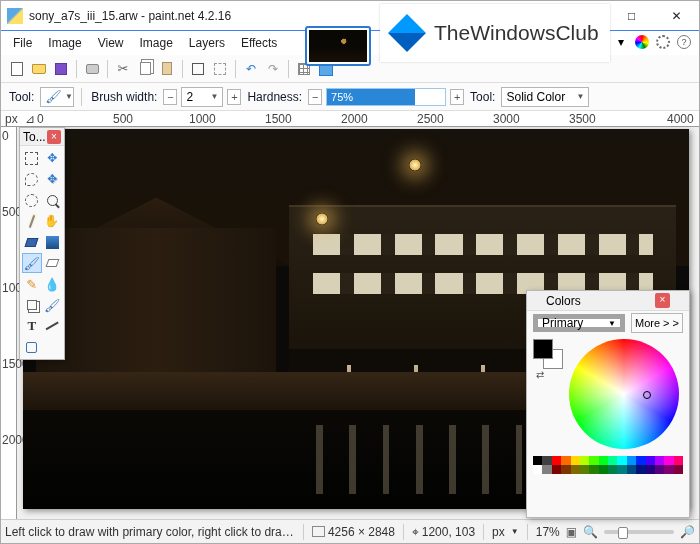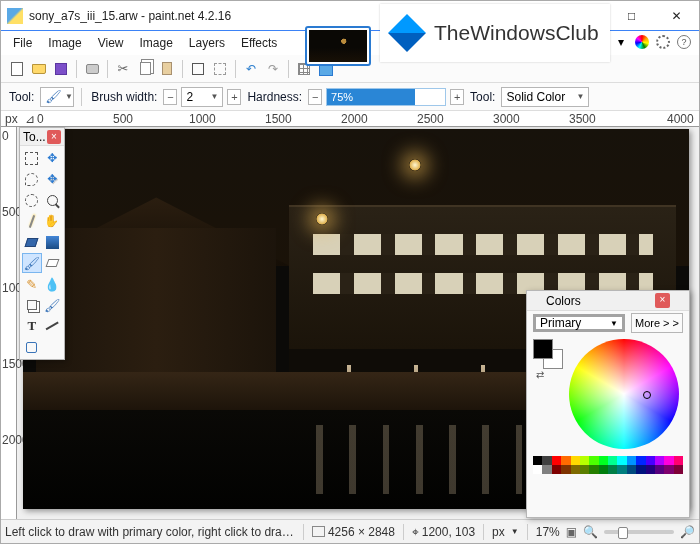--- a/index.html
+++ b/index.html
@@ -91,21 +91,21 @@
 .ti-picker{color:#5792cd;font-size:13px}
 .ti-clone{width:10px;height:10px;border:1px solid #666;box-shadow:2px 2px 0 #fff,2px 2px 0 1px #666}
 .ti-recolor{color:#3a74b8;font-size:13px}
 .ti-text{font-family:Georgia,serif;font-size:13px;font-weight:bold;color:#333}
 .ti-line{width:14px;height:1.5px;background:#444;transform:rotate(-30deg)}
 .ti-shape{width:11px;height:11px;border:1.5px solid #3a74b8;border-radius:2px}
 .colors-panel{position:absolute;right:10px;bottom:26px;width:164px;height:228px;background:#f9f9f9;border:1px solid #b6b6b6;box-shadow:2px 2px 6px rgba(0,0,0,.3);z-index:50}
 .cp-head{height:20px;display:flex;align-items:center;padding:0 19px;font-size:11px;background:#f0f0f0;border-bottom:1px solid #ddd}
 .cp-close{margin-left:auto;width:15px;height:15px;background:#e05a5a;color:#fff;text-align:center;line-height:14px;border-radius:2px;font-size:10px}
 .cp-row{height:24px;display:flex;align-items:center;padding:3px 6px;gap:6px}
-.cp-combo{flex:1;height:18px;border:3px solid #a3a3a3;background:#fff;padding:0 4px;font-size:11px;display:flex;align-items:center}
+.cp-combo{flex:1;height:18px;border:5px solid #a3a3a3;background:#fff;padding:0 4px;font-size:11px;display:flex;align-items:center}
 .cp-more{width:52px;height:20px;border:1px solid #b6b6b6;background:#fafafa;font-size:11px;text-align:center;line-height:18px}
 .cp-mid{display:flex;padding:4px 6px;gap:6px}
 .cp-swatch{width:30px;position:relative}
 .sw-prim{position:absolute;width:20px;height:20px;background:#000;border:1px solid #888;top:0;left:0;z-index:2}
 .sw-sec{position:absolute;width:20px;height:20px;background:#fff;border:1px solid #888;top:10px;left:10px}
 .sw-swap{position:absolute;top:30px;left:3px;font-size:10px;color:#555}
 .cp-wheel{width:110px;height:110px;border-radius:50%;background:conic-gradient(red,magenta,blue,cyan,lime,yellow,red);position:relative}
 .cp-wheel:after{content:"";position:absolute;inset:0;border-radius:50%;background:radial-gradient(circle,#fff 0%,rgba(255,255,255,0) 72%)}
 .cp-dot{position:absolute;right:28px;top:52px;width:8px;height:8px;border:1.5px solid #000;border-radius:50%;z-index:3}
 .cp-pal{padding:3px 6px;display:grid;grid-template-columns:repeat(16,1fr);gap:0}

